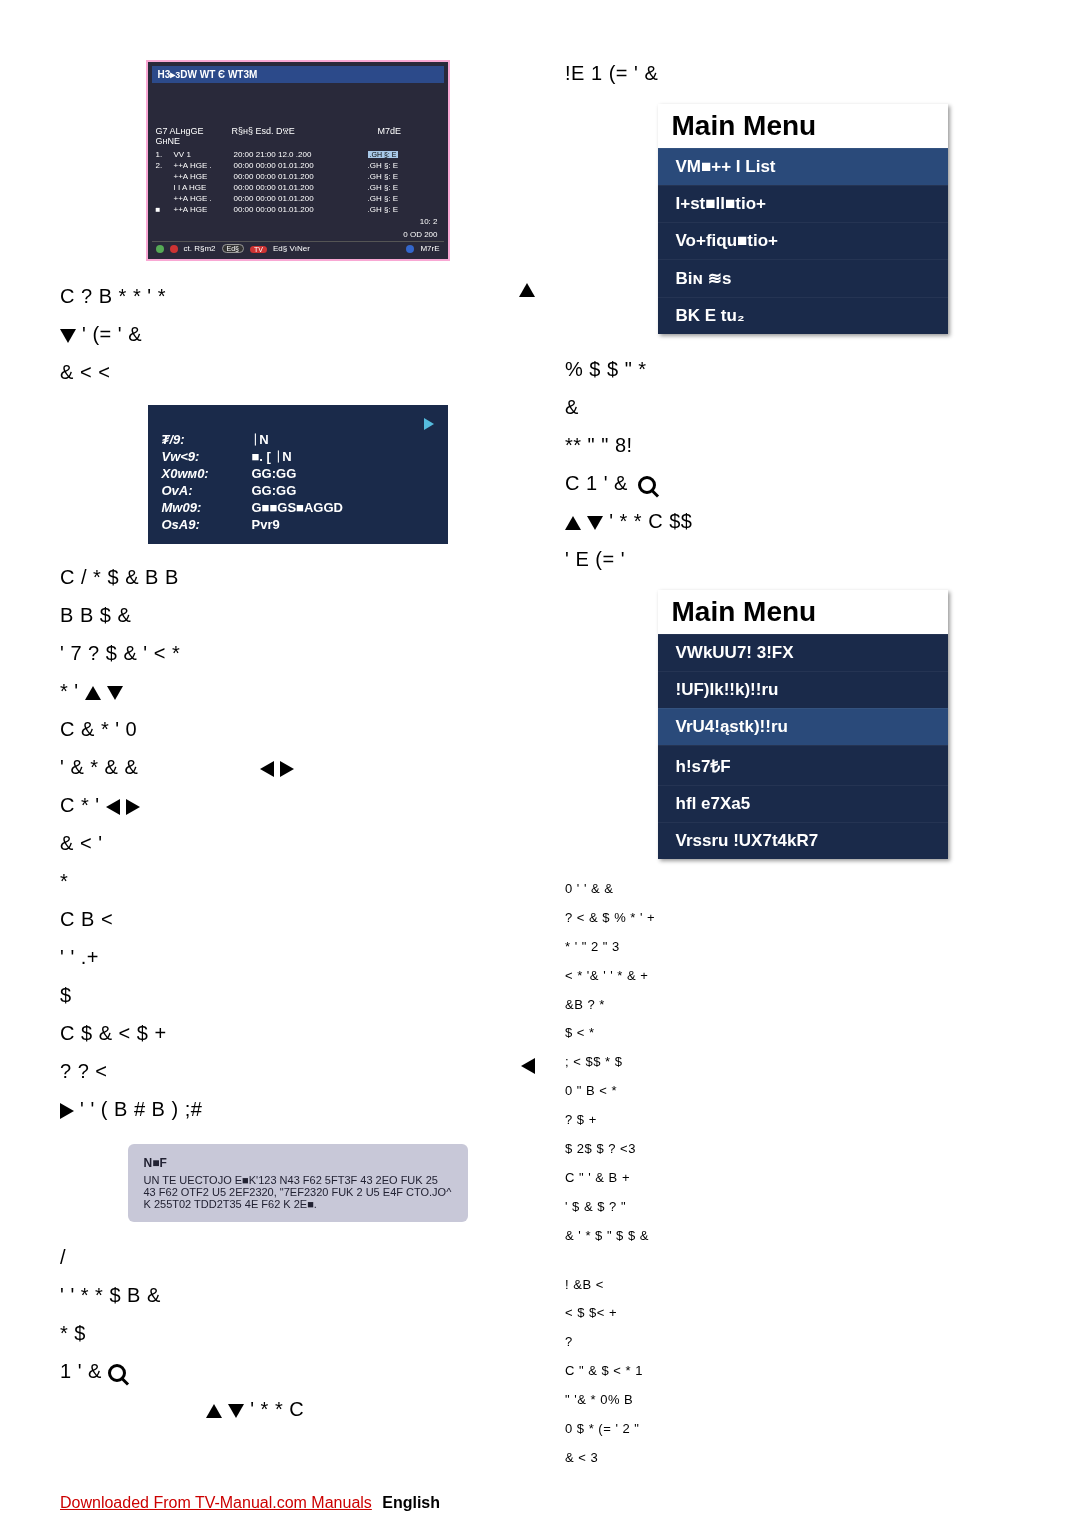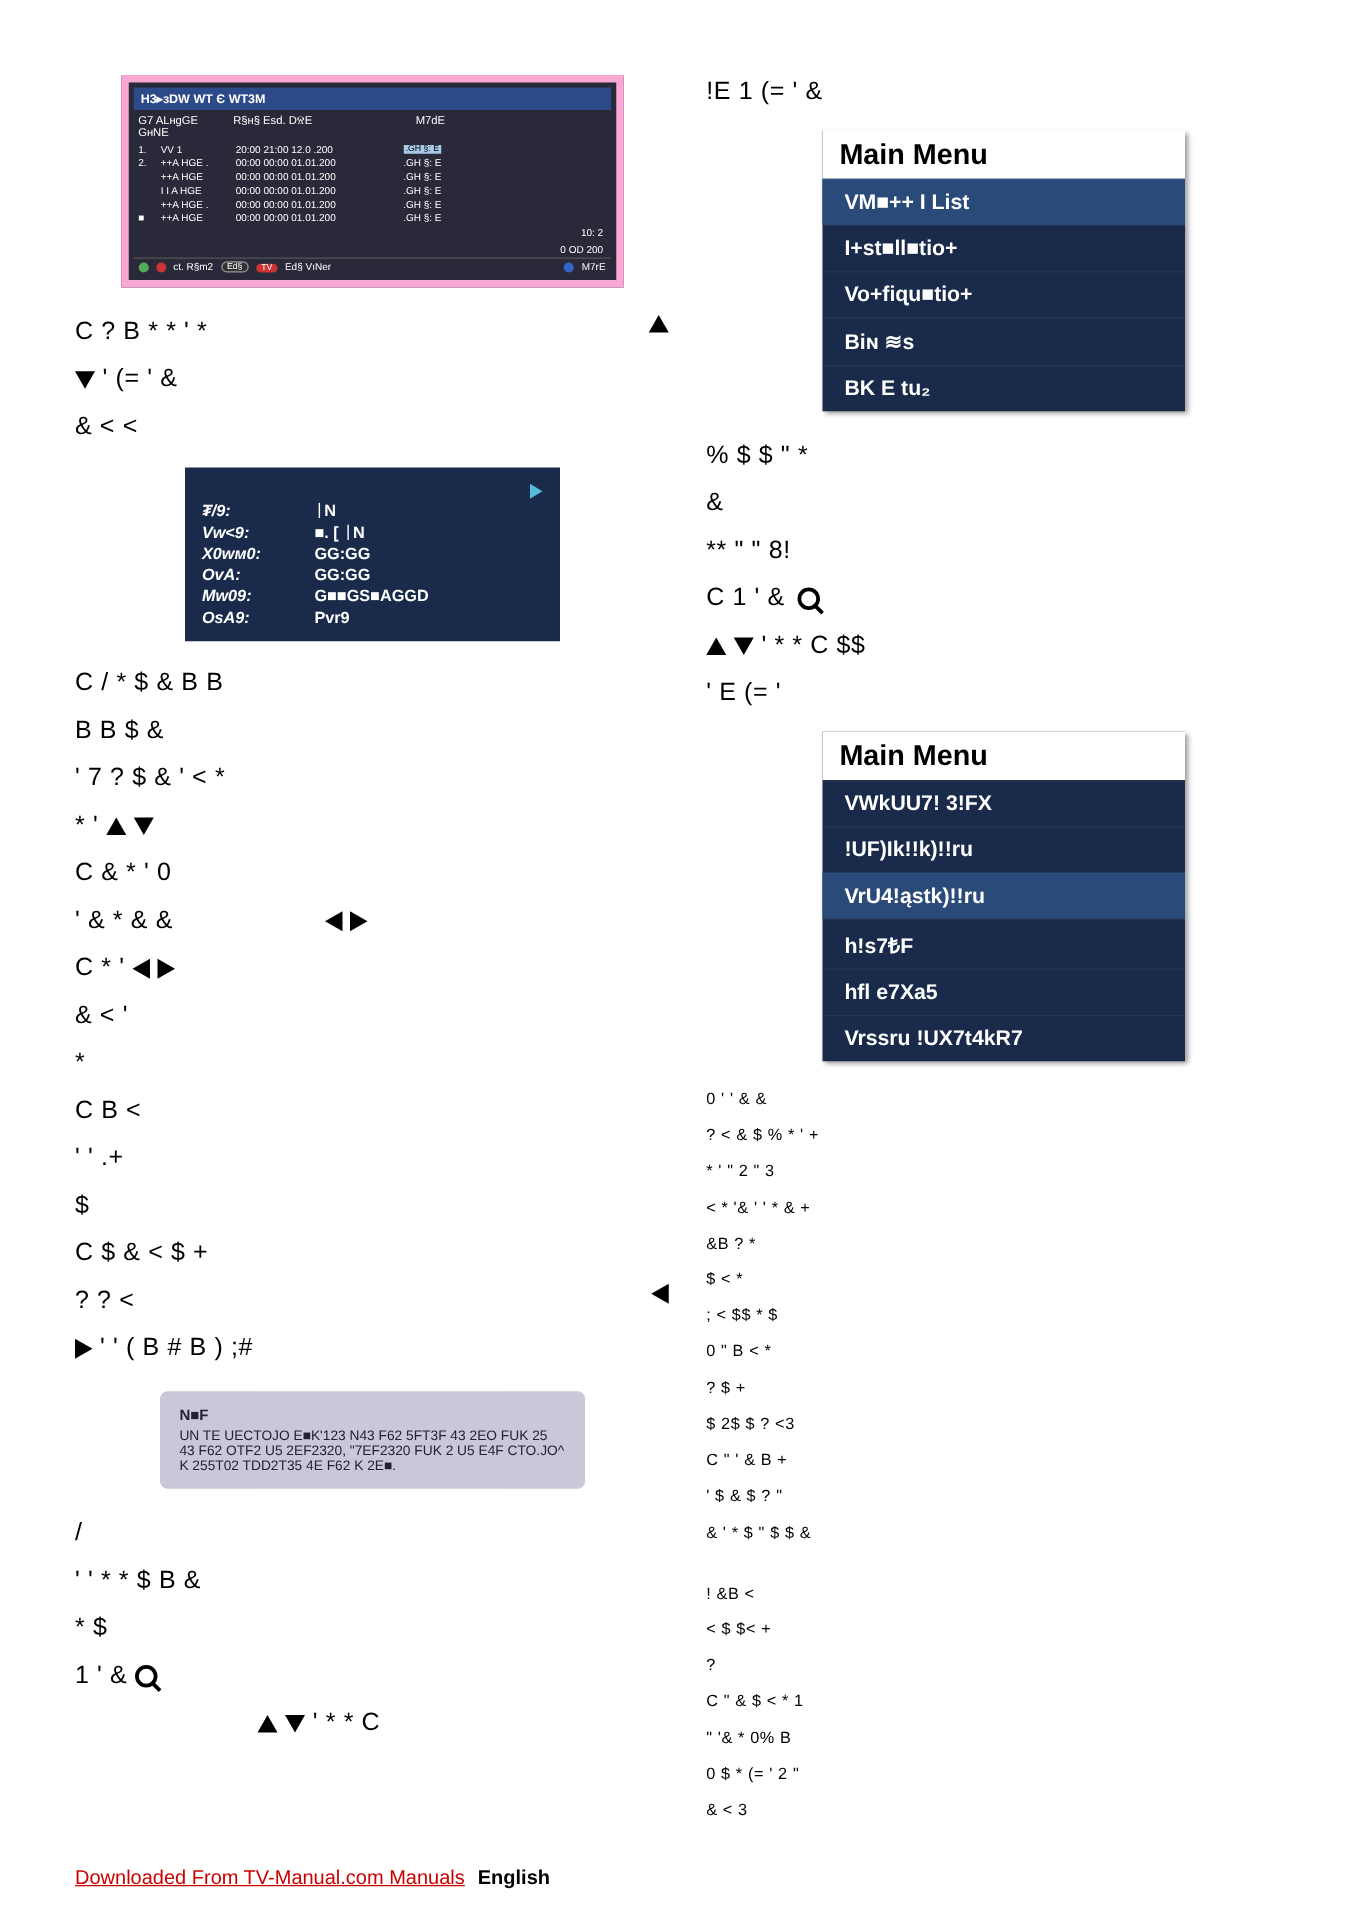--- a/index.html
+++ b/index.html
@@ -18,37 +18,38 @@
   }
   .col {
     flex: 1;
     display: flex;
     flex-direction: column;
     gap: 12px;
   }
   
   .timer-window {
     background: #29293a;
-    border: 6px solid #f9a8d4;
+    border: 2px solid #f9a8d4;
     color: #fff;
     font-size: 10px;
-    width: 402px;
+    width: 304px;
     margin: 0 auto 10px;
     padding: 4px;
   }
   .timer-title {
     background: #2c4a8a;
     padding: 3px 6px;
     font-weight: bold;
   }
   .timer-header {
     padding: 3px 4px;
     display: flex;
     gap: 6px;
     font-size: 9px;
+    margin-top: 40px;
   }
   .timer-row {
     padding: 1px 4px;
     display: flex;
     gap: 4px;
     font-size: 8px;
     align-items: center;
   }
   .timer-mode {
     background: #a8c8e8;
@@ -114,21 +115,21 @@
   
   .menu-panel {
     background: #1a2a4a;
     width: 290px;
     margin: 6px auto 10px;
     box-shadow: 2px 2px 4px rgba(0,0,0,.4);
   }
   .menu-title {
     background: #fff;
     color: #000;
-    font-size: 23px;
+    font-size: 28px;
     font-weight: bold;
     padding: 6px 14px;
   }
   .menu-item {
     color: #fff;
     font-size: 17px;
     padding: 8px 18px;
     font-weight: bold;
     border-top: 1px solid rgba(255,255,255,.05);
   }

